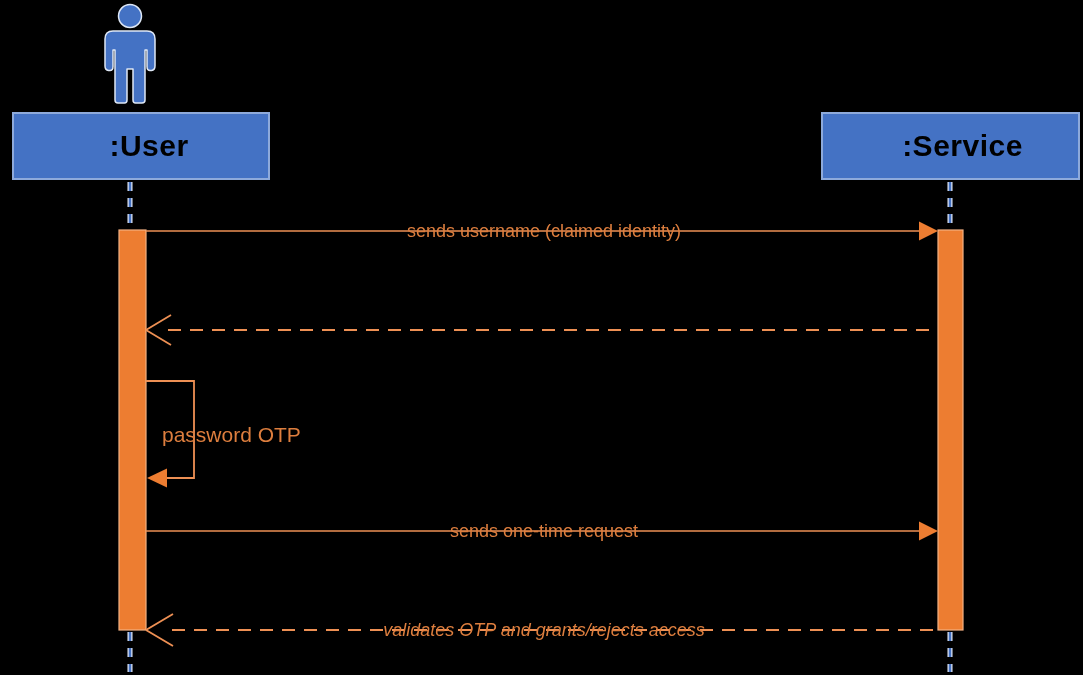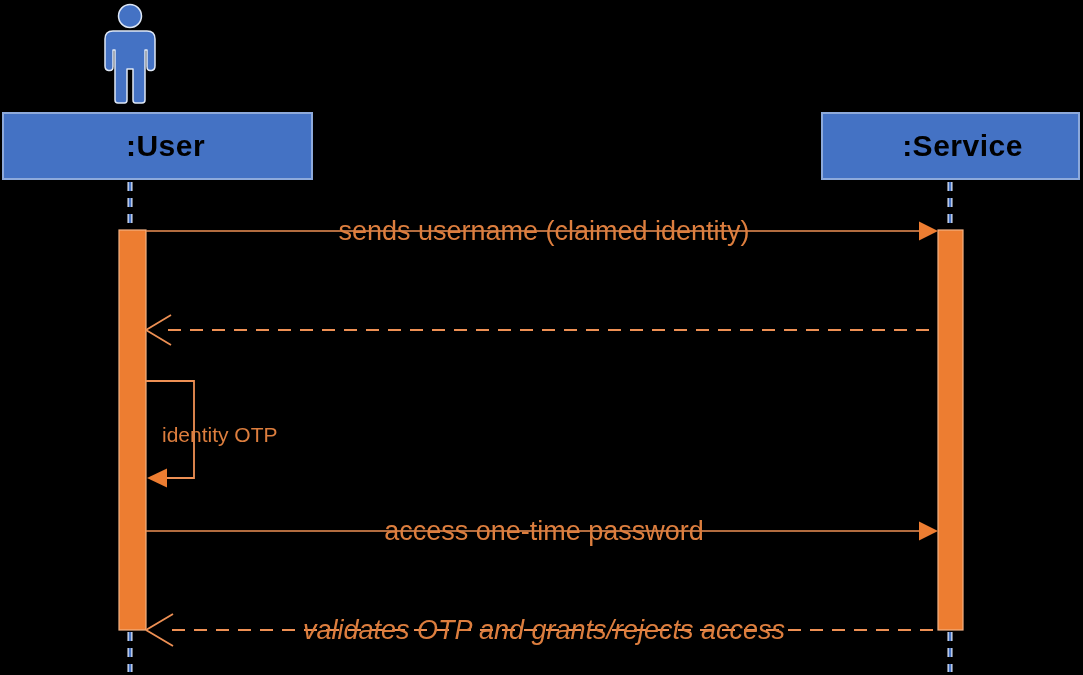--- a/index.html
+++ b/index.html
@@ -30,31 +30,31 @@
     border: 2px solid #8EAADB;
     box-sizing: border-box;
     display: flex;
     align-items: center;
     justify-content: center;
     color: #000000;
     font-size: 30px;
     font-weight: bold;
     letter-spacing: 0.5px;
   }
-  #user-box { left: 2px; width: 311px; padding-left: 16px; }
+  #user-box { left: 12px; width: 258px; padding-left: 16px; }
   #service-box { left: 821px; width: 259px; padding-left: 24px; }
   .msg-label {
     position: absolute;
     left: 150px;
     width: 788px;
     height: 26px;
     line-height: 26px;
     text-align: center;
     color: #DD7E3E;
-    font-size: 27px;
+    font-size: 18px;
     font-weight: 300;
     pointer-events: none;
     white-space: nowrap;
   }
   #msg1-label { top: 218px; }
   #msg2-label { top: 317px; }
   #msg4-label { top: 518px; }
   #msg5-label { top: 617px; font-style: italic; }
   #msg3-label {
     position: absolute;
@@ -152,17 +152,17 @@
   </svg>
 
   <div id="user-box" class="head-box">
     <span>:User</span>
   </div>
   <div id="service-box" class="head-box">
     <span>:Service</span>
   </div>
 
   <div id="msg1-label" class="msg-label">sends username (claimed identity)</div>
-  <div id="msg3-label">identity OTP</div>
-  <div id="msg4-label" class="msg-label">access one-time password</div>
+  <div id="msg3-label">password OTP</div>
+  <div id="msg4-label" class="msg-label">sends one-time request</div>
   <div id="msg5-label" class="msg-label">validates OTP and grants/rejects access</div>
 
 </div>
 
 </body></html>

